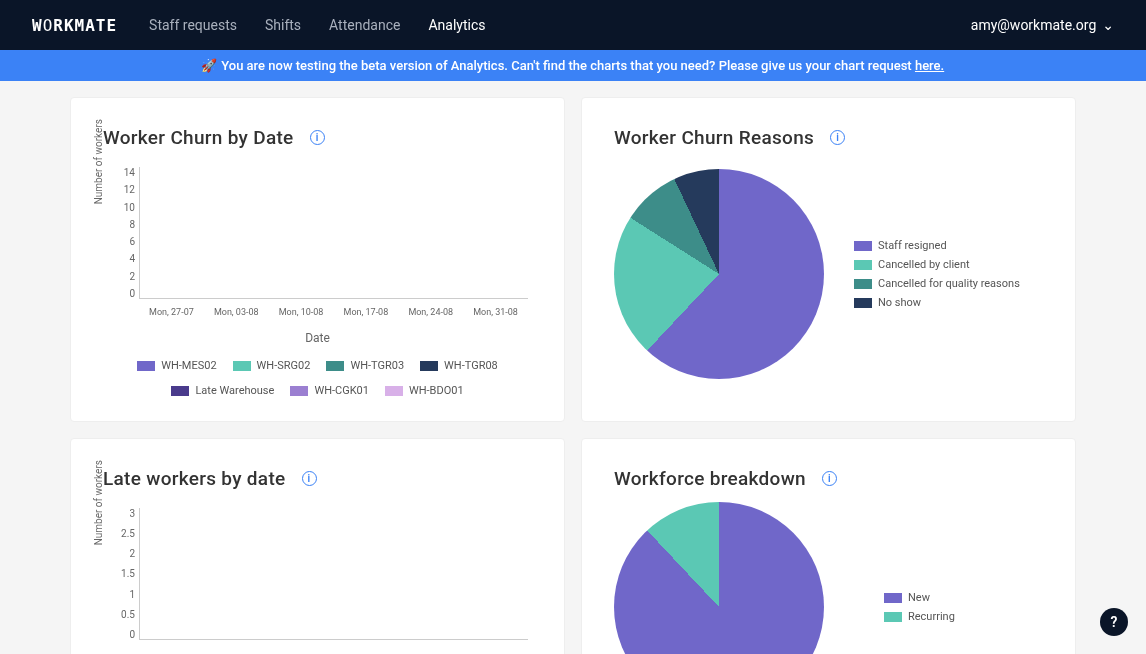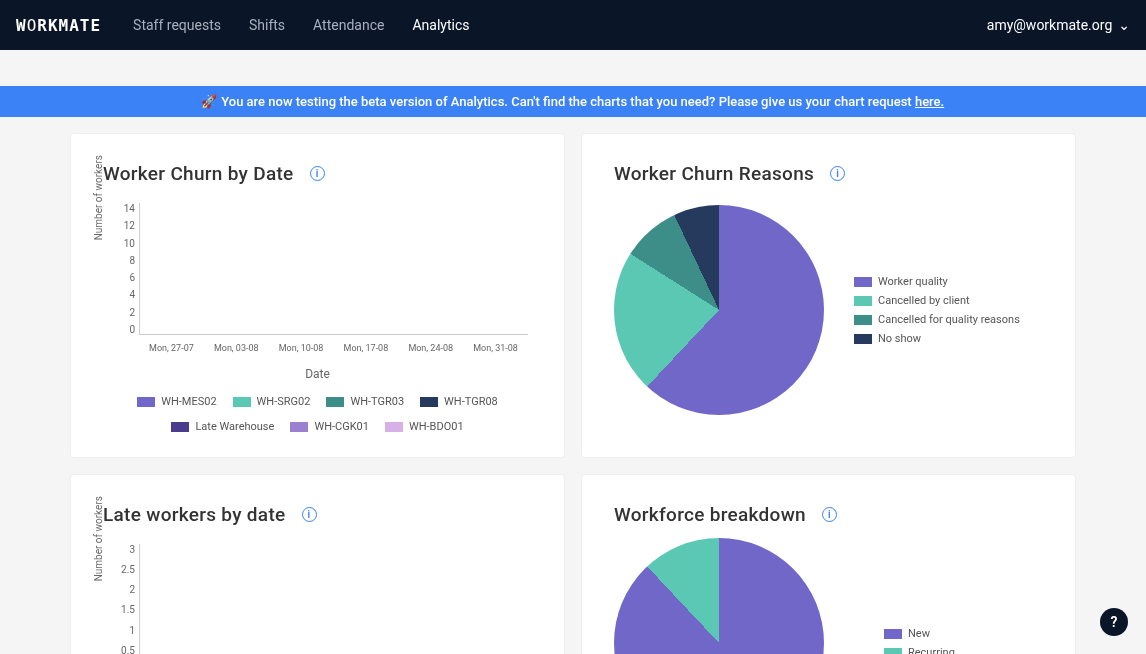--- a/index.html
+++ b/index.html
@@ -1,27 +1,27 @@
 <!DOCTYPE html>
 <html><head>
 <meta charset="utf-8">
 <style>
   * { box-sizing: border-box; margin: 0; padding: 0; }
   body { font-family: -apple-system, BlinkMacSystemFont, "Segoe UI", Roboto, sans-serif; background: #f5f5f5; color: #333; }
 
-  .topnav { background: #0a1528; height: 50px; display: flex; align-items: center; padding: 0 16px; justify-content: space-between; }
+  .topnav { background: #0a1528; height: 50px; display: flex; align-items: center; padding: 0 32px; justify-content: space-between; }
   .topnav-left { display: flex; align-items: center; gap: 32px; }
   .logo { color: #fff; font-weight: 700; font-size: 16px; letter-spacing: 1px; font-family: monospace; }
   .logo .thin { font-weight: 400; }
   .nav-items { display: flex; gap: 28px; }
   .nav-item { color: #a9b0bd; font-size: 14px; cursor: pointer; }
   .nav-item.active { color: #fff; }
   .user-menu { color: #fff; font-size: 14px; display: flex; align-items: center; gap: 6px; cursor: pointer; }
 
-  .beta-banner { background: #3b82f6; color: #fff; font-size: 13px; text-align: center; padding: 8px 0; font-weight: 500; margin-top: 36px;}
+  .beta-banner { background: #3b82f6; color: #fff; font-size: 13px; text-align: center; padding: 8px 0; font-weight: 500;}
   .beta-banner a { color: #fff; text-decoration: underline; }
 
   .grid { display: grid; grid-template-columns: 1fr 1fr; gap: 16px; padding: 16px 70px; }
   .card { background: #fff; border: 1px solid #eee; border-radius: 4px; padding: 28px 32px 24px 32px; min-height: 300px; position: relative; }
   .card-title { font-size: 19px; font-weight: 500; color: #333; letter-spacing: 0.3px; display:flex; align-items:center; gap:16px;}
   .info-icon { width: 15px; height: 15px; border: 1.5px solid #3b82f6; border-radius: 50%; display: inline-flex; align-items: center; justify-content: center; color: #3b82f6; font-size: 10px; font-weight:600; cursor:pointer;}
 
   .chart-wrap { position: relative; height: 200px; margin-top: 18px; }
   .axis-label-y { position: absolute; left: -10px; top: 50%; transform: rotate(-90deg) translateX(50%); transform-origin: left top; font-size: 10px; color: #666; }
   .axis-label-x { text-align: center; font-size: 12px; color: #666; margin-top: 4px; }
@@ -167,21 +167,21 @@
   <div class="card">
     <div class="card-title">
       <span>Worker Churn Reasons</span>
       <span class="info-icon">i</span>
     </div>
     <div class="pie-wrap">
       <div class="pie" id="pie-1" style="background: conic-gradient(rgb(112, 103, 201) 0deg, rgb(112, 103, 201) 223.2deg, rgb(91, 200, 180) 223.2deg, rgb(91, 200, 180) 302.4deg, rgb(61, 141, 137) 302.4deg, rgb(61, 141, 137) 334.8deg, rgb(37, 58, 92) 334.8deg, rgb(37, 58, 92) 360deg);"></div>
       <div class="legend-v" id="legend-1">
           <div class="legend-item">
             <span class="sw" style="background: rgb(112, 103, 201);"></span>
-            <span>Worker quality</span>
+            <span>Staff resigned</span>
           </div>
           <div class="legend-item">
             <span class="sw" style="background: rgb(91, 200, 180);"></span>
             <span>Cancelled by client</span>
           </div>
           <div class="legend-item">
             <span class="sw" style="background: rgb(61, 141, 137);"></span>
             <span>Cancelled for quality reasons</span>
           </div>
           <div class="legend-item">

